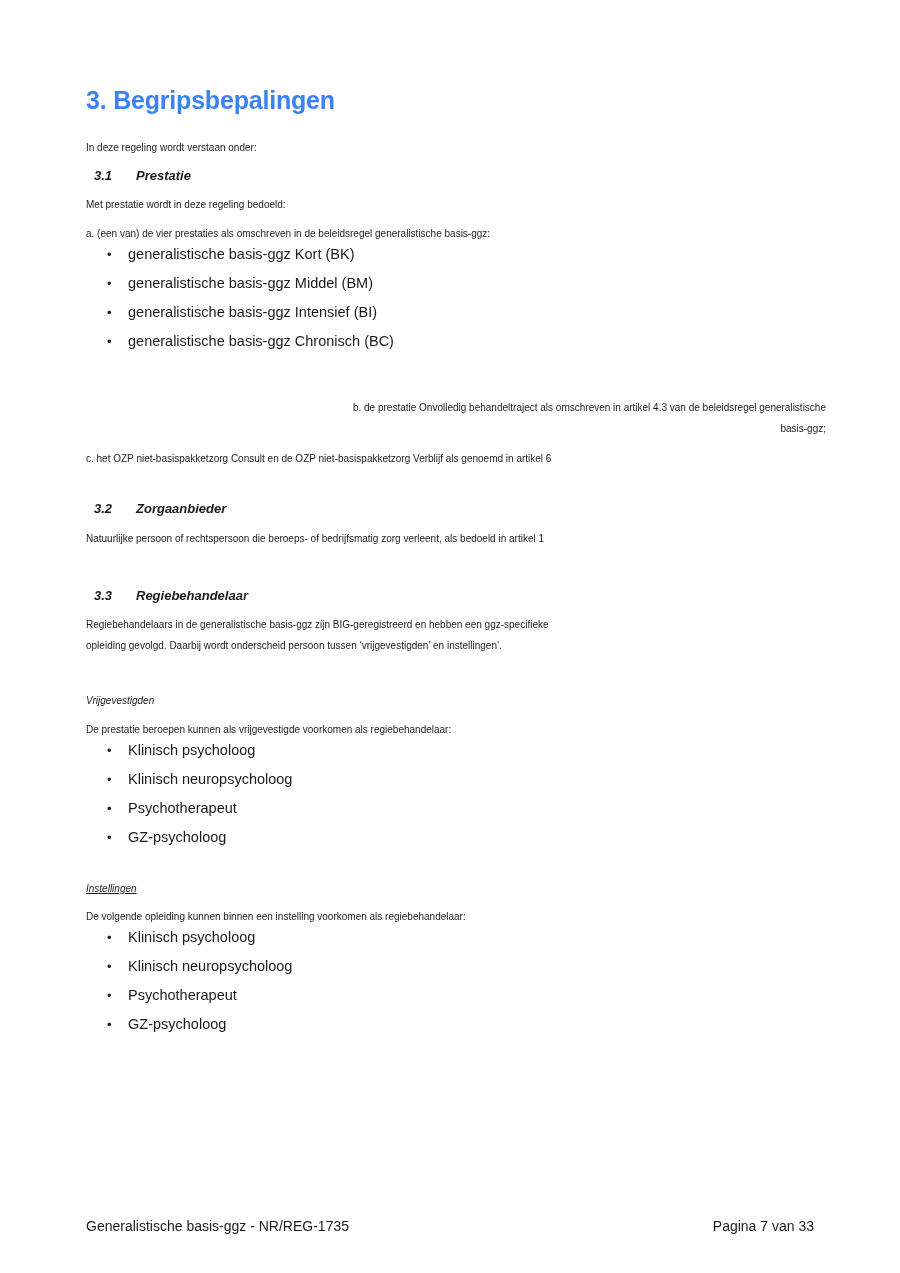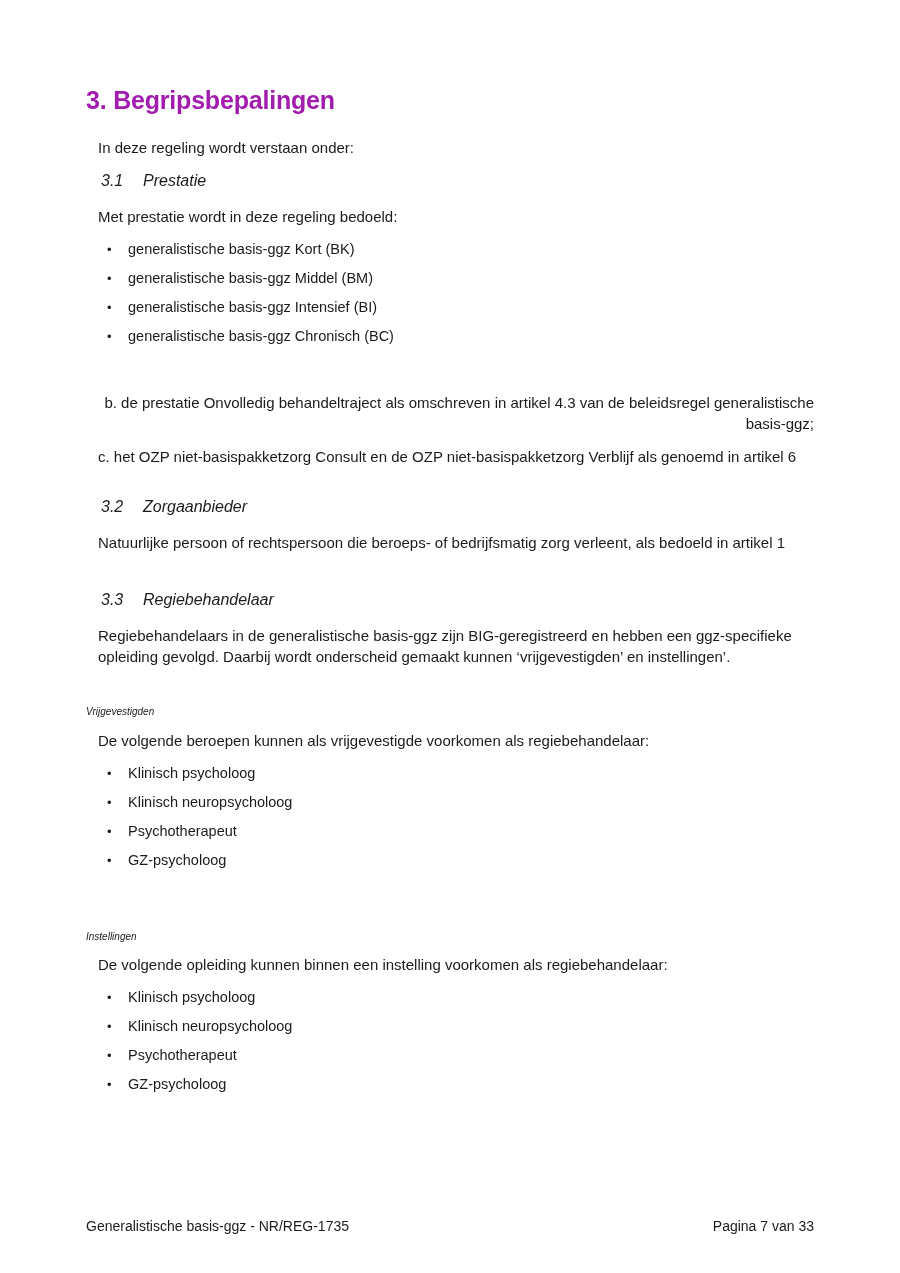--- a/index.html
+++ b/index.html
@@ -12,25 +12,25 @@
     font-family: "Liberation Sans", sans-serif;
     overflow: hidden;
   }
   .content { position: absolute; left: 86px; top: 0; width: 740px; }
   h1.doc-title {
     margin: 85px 0 0 0;
     font-size: 25px;
     line-height: 31px;
     font-weight: 700;
     letter-spacing: -0.2px;
-    color: #a21caf;
+    color: #3b82f6;
   }
-  .body-text { font-size: 15px; line-height: 21px; margin: 12px; }
+  .body-text { font-size: 10px; line-height: 21px; margin: 0; }
   .line { display: block; white-space: nowrap; }
-  .sec-heading { font-size: 16px; line-height: 21px; margin: 15px; font-weight: 400; font-style: italic; }
+  .sec-heading { font-size: 13px; line-height: 21px; margin: 8px; font-weight: 700; font-style: italic; }
   .sec-num { display: inline-block; width: 42px; }
   .sub-heading { font-size: 10px; line-height: 21px; margin: 0; font-weight: 400; font-style: italic; }
   ul.bullets { list-style: none; margin: 0; padding: 0; }
   ul.bullets li {
     position: relative;
     padding-left: 42px;
     font-size: 14.5px;
     line-height: 21px;
   }
   ul.bullets li + li { margin-top: 8px; }
@@ -53,38 +53,41 @@
   
   .mt-intro { margin-top: 21px; }
   .mt7  { margin-top: 7px; }
   .mt8  { margin-top: 8px; }
   .mt9  { margin-top: 9px; }
   .mt11 { margin-top: 11px; }
   .mt29 { margin-top: 29px; }
   .mt34 { margin-top: 34px; }
   .mt36 { margin-top: 36px; }
   .mt45 { margin-top: 45px; text-align: right; }
-  .mt55 { margin-top: 55px; }
+  .mt55 { margin-top: 30px; text-decoration: underline; }
 </style>
 </head>
 <body>
 
 <div class="page">
   <main class="content">
 
     <h1 class="doc-title">3. Begripsbepalingen</h1>
 
     <p class="body-text mt-intro">In deze regeling wordt verstaan onder:</p>
 
     <h2 class="sec-heading mt7">
       <span class="sec-num">3.1</span><span>Prestatie</span>
     </h2>
 
     <p class="body-text mt8">Met prestatie wordt in deze regeling bedoeld:</p>
 
+    <p class="body-text mt8">
+      <span class="line">a. (een van) de vier prestaties als omschreven in de beleidsregel generalistische basis-ggz:</span>
+    </p>
 
     <ul class="bullets mt7">
       <li>
         <span class="bullet">•</span>
         <span>generalistische basis-ggz Kort (BK)</span>
       </li>
       <li>
         <span class="bullet">•</span>
         <span>generalistische basis-ggz Middel (BM)</span>
       </li>
@@ -115,26 +118,26 @@
     <p class="body-text mt9">
       <span class="line">Natuurlijke persoon of rechtspersoon die beroeps- of bedrijfsmatig zorg verleent, als bedoeld in artikel 1</span>
     </p>
 
     <h2 class="sec-heading mt36">
       <span class="sec-num">3.3</span><span>Regiebehandelaar</span>
     </h2>
 
     <p class="body-text mt7">
       <span class="line">Regiebehandelaars in de generalistische basis-ggz zijn BIG-geregistreerd en hebben een ggz-specifieke</span>
-      <span class="line">opleiding gevolgd. Daarbij wordt onderscheid gemaakt kunnen ‘vrijgevestigden’ en instellingen’.</span>
+      <span class="line">opleiding gevolgd. Daarbij wordt onderscheid persoon tussen ‘vrijgevestigden’ en instellingen’.</span>
     </p>
 
     <h3 class="sub-heading mt34">Vrijgevestigden</h3>
 
-    <p class="body-text mt8">De volgende beroepen kunnen als vrijgevestigde voorkomen als regiebehandelaar:</p>
+    <p class="body-text mt8">De prestatie beroepen kunnen als vrijgevestigde voorkomen als regiebehandelaar:</p>
 
     <ul class="bullets mt8">
       <li>
         <span class="bullet">•</span>
         <span>Klinisch psycholoog</span>
       </li>
       <li>
         <span class="bullet">•</span>
         <span>Klinisch neuropsycholoog</span>
       </li>

